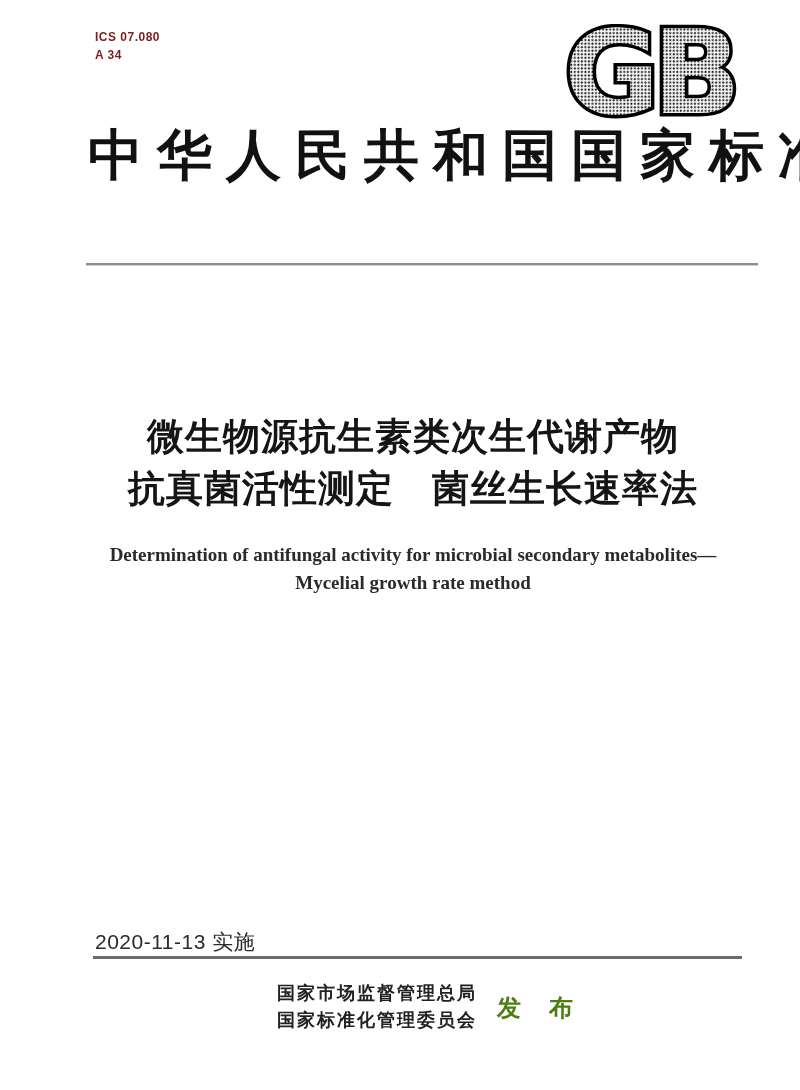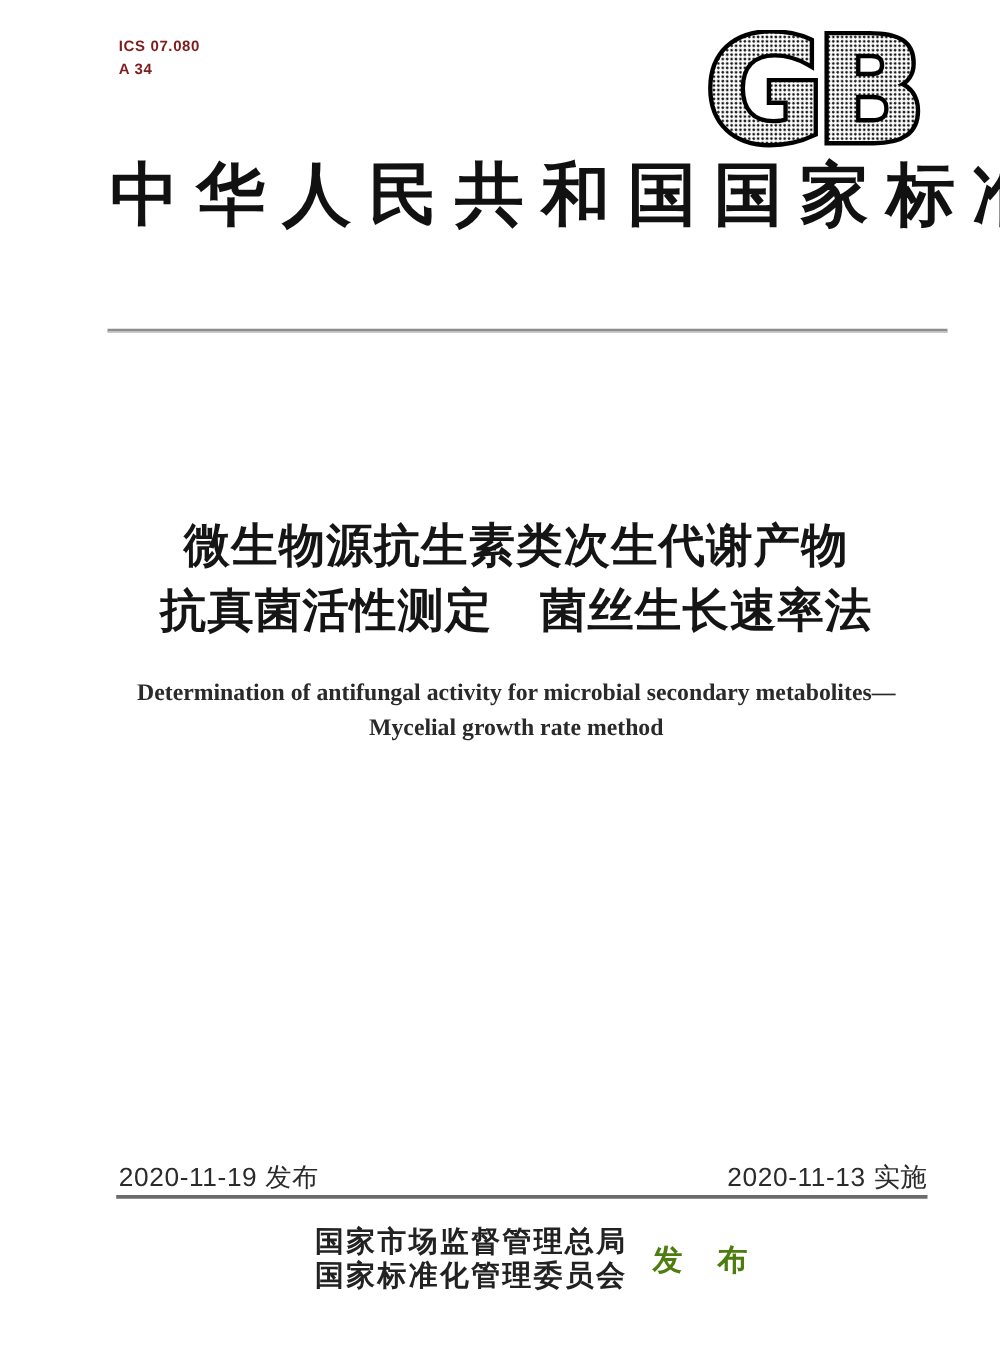--- a/index.html
+++ b/index.html
@@ -68,21 +68,21 @@
   .rule-bottom{
     position:absolute;left:93px;top:956px;width:649px;height:3px;
     background:#6b6b6b;
   }
   .issuer-row{
     position:absolute;left:0;top:980px;width:800px;
     display:flex;justify-content:center;align-items:center;gap:20px;
     transform:translateX(26px);
   }
   .issuer-lines{
-    font-size:23px;line-height:27px;font-weight:bold;color:#222;
+    font-size:18px;line-height:27px;font-weight:bold;color:#222;
     letter-spacing:2px;text-align:center;
   }
   .publish-label{
     font-size:24px;font-weight:bold;color:#4d7c0f;letter-spacing:2px;
     padding-top:2px;
   }
 </style>
 </head>
 <body>
 
@@ -115,21 +115,20 @@
   <div class="title-block">
     <h2 class="cn-title-line1">微生物源抗生素类次生代谢产物</h2>
     <h2 class="cn-title-line2">抗真菌活性测定　菌丝生长速率法</h2>
     <p class="en-title">
       <span>Determination of antifungal activity for microbial secondary metabolites—</span><br>
       <span>Mycelial growth rate method</span>
     </p>
   </div>
 
   <div class="dates-row">
-    <span>2020-11-19 发布</span>
     <span>2020-11-13 实施</span>
   </div>
 
   <div class="rule-bottom"></div>
 
   <div class="issuer-row">
     <div class="issuer-lines">
       <div>国家市场监督管理总局</div>
       <div>国家标准化管理委员会</div>
     </div>

